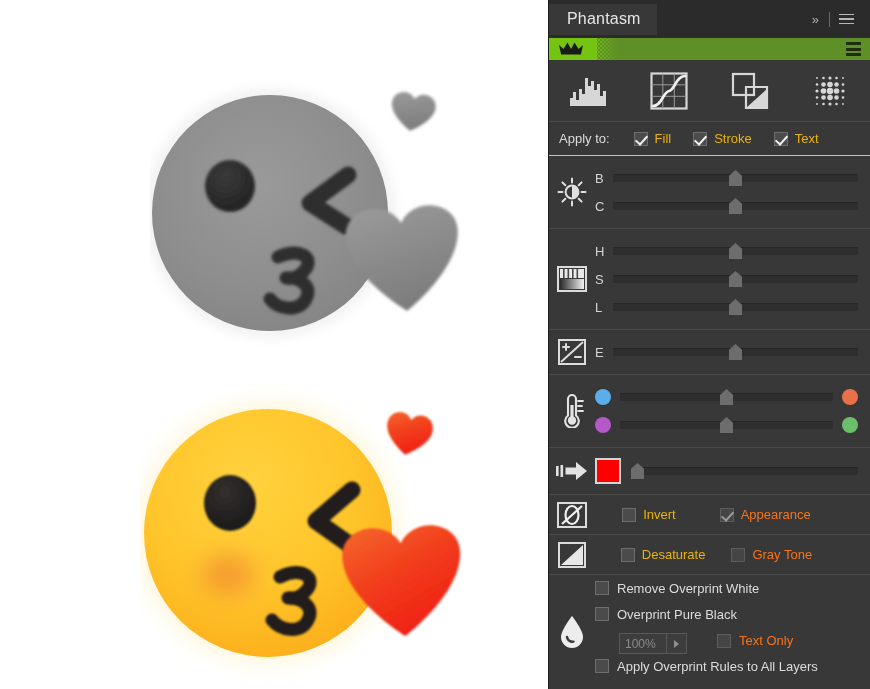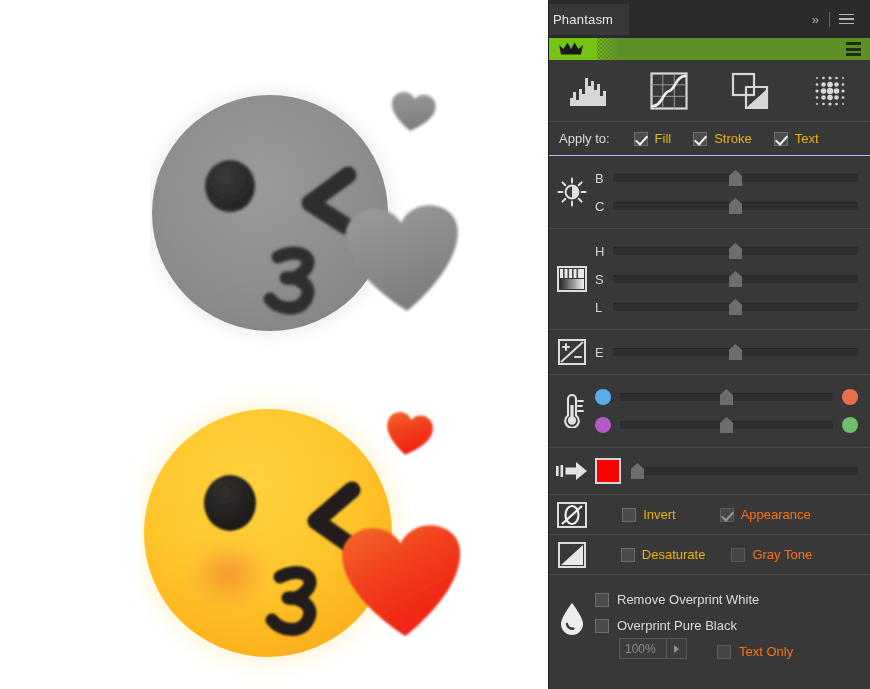--- a/index.html
+++ b/index.html
@@ -33,25 +33,25 @@
   
   .titlebar {
     position: relative;
     height: 38px;
     background: #2b2b2b;
     display: flex;
     align-items: center;
   }
   .tab {
     height: 31px;
-    padding: 0 16px 0 4px;
+    padding: 0 16px 0 18px;
     display: flex; align-items: center;
     background: #383838;
     color: #e6e6e6;
-    font-size: 13px;
+    font-size: 16px;
     letter-spacing: .2px;
   }
   .tb-spacer { flex: 1; }
   .tb-controls {
     display: flex; align-items: center; gap: 0;
     padding-right: 12px; height: 38px;
   }
   .chev {
     color: #b0b0b0; font-size: 13px; letter-spacing: -2px;
     padding: 0 7px; line-height: 1;
@@ -196,21 +196,21 @@
   }
   .cbsection .secbody { display: flex; align-items: center; justify-content: center; }
 
   
   .opblock {
     display: flex;
     border-bottom: 1px solid #4a4a4a;
     padding-bottom: 6px;
   }
   .oplines { flex: 1; padding-top: 2px; }
-  .opline { display: flex; align-items: flex-end; height: 26px; }
+  .opline { display: flex; align-items: flex-start; height: 26px; }
   .opline .cbtxt { margin-left: 8px; font-size: 13px; color: #dcdcdc; }
   .pctwrap { display: flex; align-items: center; margin-left: 24px; }
   .pctfield {
     width: 48px; height: 21px;
     background: #3d3d3d;
     border: 1px solid #585858;
     color: #8a8a8a;
     font-size: 12px;
     display: flex; align-items: center;
     padding-left: 5px;
@@ -659,17 +659,21 @@
             <span class="pctfield">100%</span>
             <span class="pctbtn">
               <span class="tri"></span>
             </span>
           </span>
           <label class="textonly cbwrap dim" style="margin-right:0">
             <span class="cb dimchk"></span>
             <span class="cbtxt">Text Only</span>
           </label>
         </div>
+        <label class="opline">
+          <span class="cb"></span>
+          <span class="cbtxt">Apply Overprint Rules to All Layers</span>
+        </label>
       </div>
     </div>
 
   </div>
 </div>
 
 </body></html>

